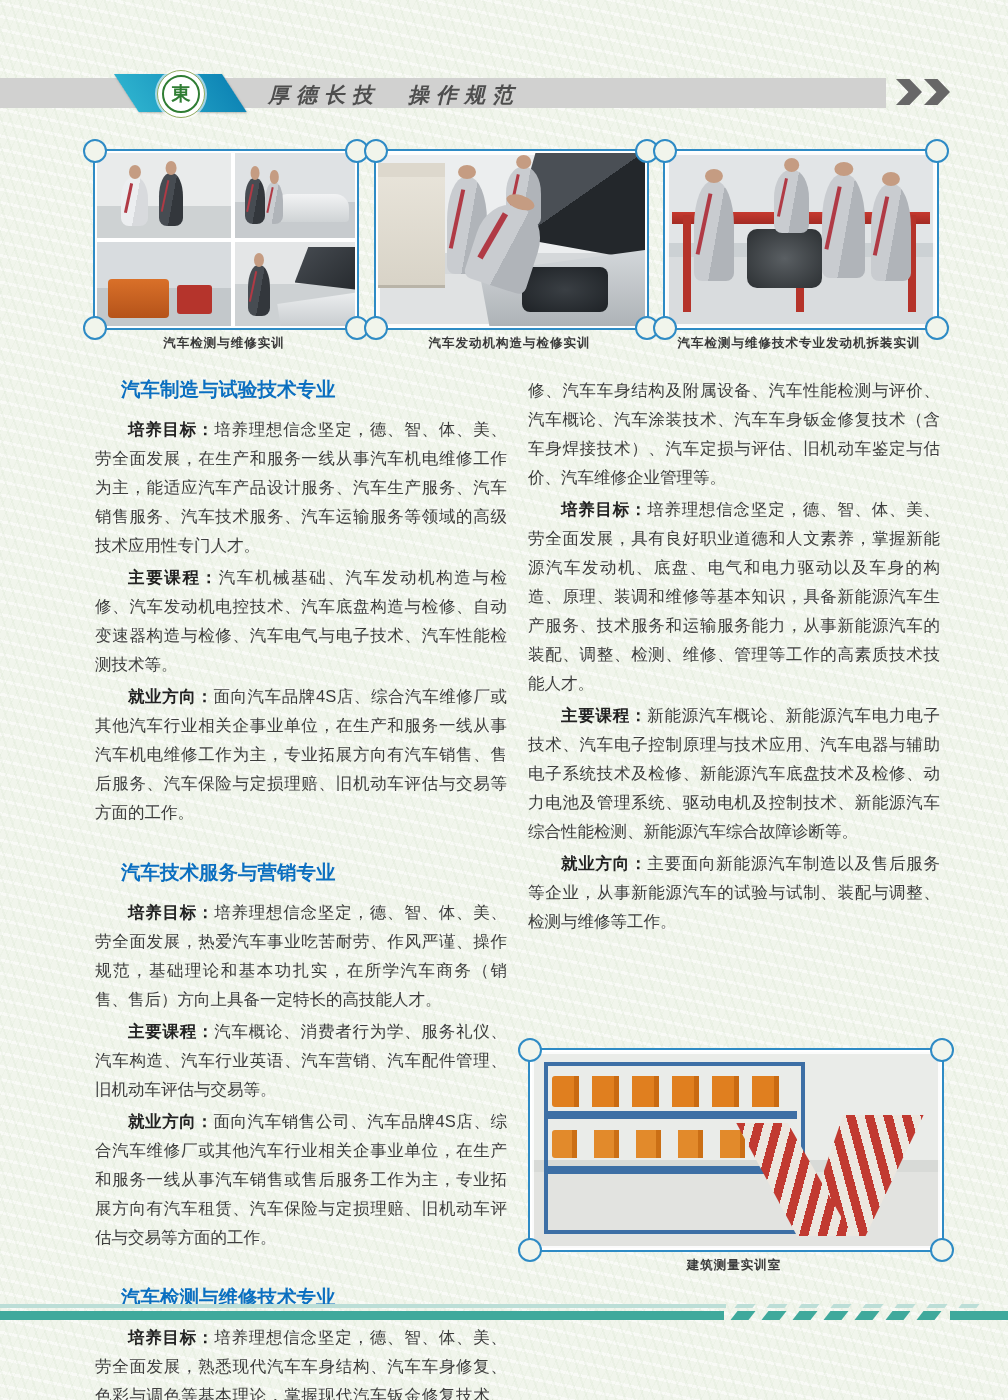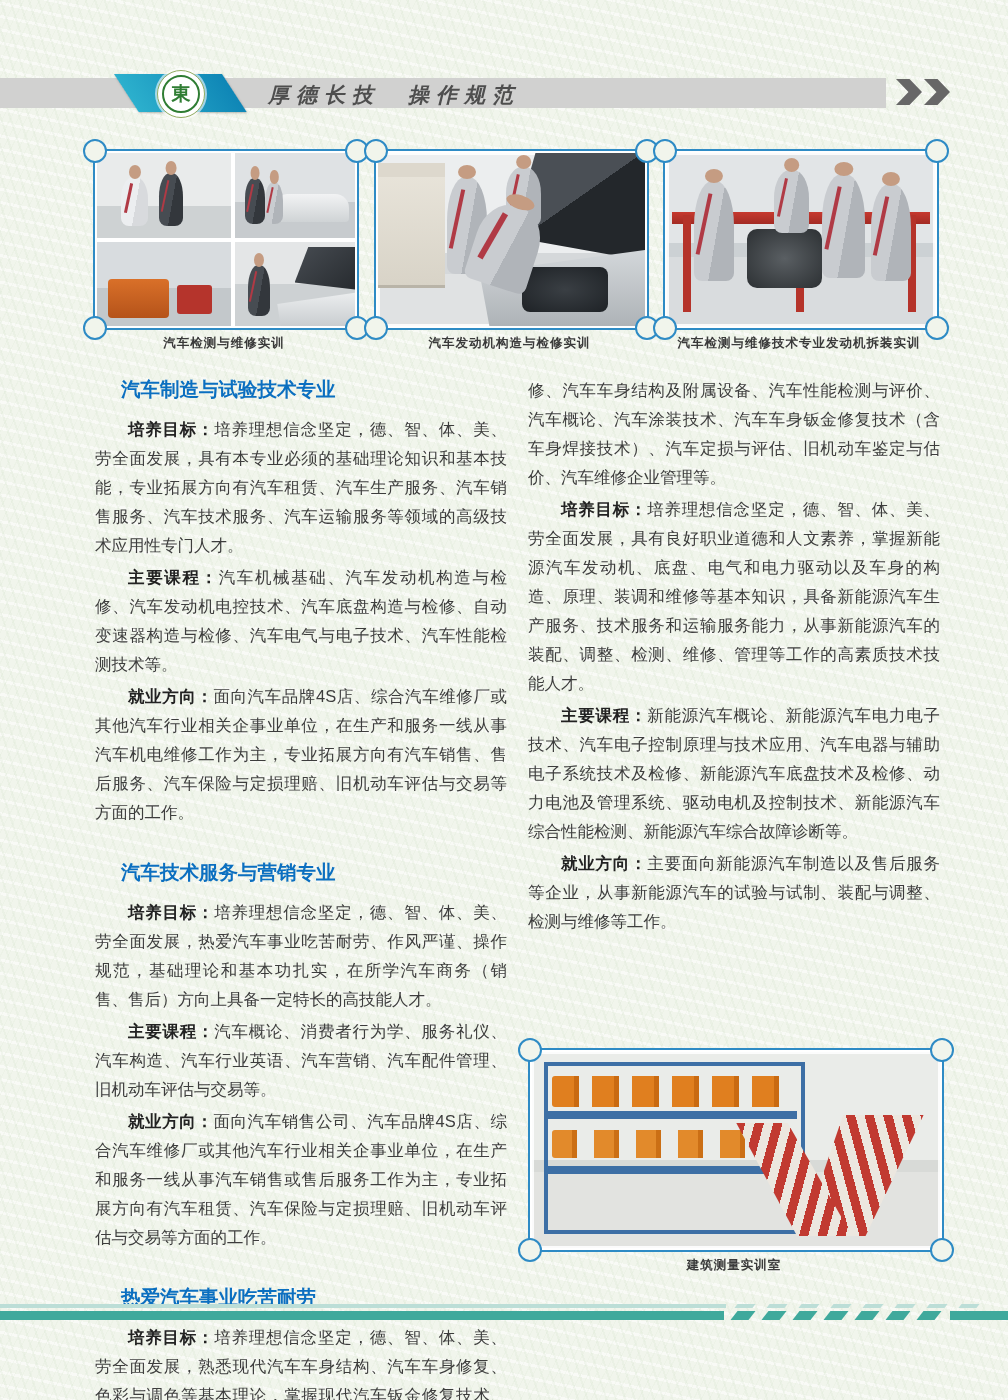--- a/index.html
+++ b/index.html
@@ -158,30 +158,30 @@
       <div class="pc tl"></div>
       <div class="pc tr"></div>
       <div class="pc bl"></div>
       <div class="pc br"></div>
     </div>
     <div class="caption" style="top:186px;">汽车检测与维修技术专业发动机拆装实训</div>
   </div>
 
   <div class="col col-left">
     <h3 class="first">汽车制造与试验技术专业</h3>
-    <p><b class="plabel">培养目标：</b><span>培养理想信念坚定，德、智、体、美、劳全面发展，具有本专业必须的基础理论知识和基本技能，专业拓展方向有汽车租赁、汽车生产服务、汽车销售服务、汽车技术服务、汽车运输服务等领域的高级技术应用性专门人才。</span></p>
+    <p><b class="plabel">培养目标：</b><span>培养理想信念坚定，德、智、体、美、劳全面发展，在生产和服务一线从事汽车机电维修工作为主，能适应汽车产品设计服务、汽车生产服务、汽车销售服务、汽车技术服务、汽车运输服务等领域的高级技术应用性专门人才。</span></p>
     <p><b class="plabel">主要课程：</b><span>汽车机械基础、汽车发动机构造与检修、汽车发动机电控技术、汽车底盘构造与检修、自动变速器构造与检修、汽车电气与电子技术、汽车性能检测技术等。</span></p>
     <p><b class="plabel">就业方向：</b><span>面向汽车品牌4S店、综合汽车维修厂或其他汽车行业相关企事业单位，在生产和服务一线从事汽车机电维修工作为主，专业拓展方向有汽车销售、售后服务、汽车保险与定损理赔、旧机动车评估与交易等方面的工作。</span></p>
 
     <h3>汽车技术服务与营销专业</h3>
     <p><b class="plabel">培养目标：</b><span>培养理想信念坚定，德、智、体、美、劳全面发展，热爱汽车事业吃苦耐劳、作风严谨、操作规范，基础理论和基本功扎实，在所学汽车商务（销售、售后）方向上具备一定特长的高技能人才。</span></p>
     <p><b class="plabel">主要课程：</b><span>汽车概论、消费者行为学、服务礼仪、汽车构造、汽车行业英语、汽车营销、汽车配件管理、旧机动车评估与交易等。</span></p>
     <p><b class="plabel">就业方向：</b><span>面向汽车销售公司、汽车品牌4S店、综合汽车维修厂或其他汽车行业相关企事业单位，在生产和服务一线从事汽车销售或售后服务工作为主，专业拓展方向有汽车租赁、汽车保险与定损理赔、旧机动车评估与交易等方面的工作。</span></p>
 
-    <h3>热爱汽车事业吃苦耐劳</h3>
+    <h3>汽车检测与维修技术专业</h3>
     <p><b class="plabel">培养目标：</b><span>培养理想信念坚定，德、智、体、美、劳全面发展，熟悉现代汽车车身结构、汽车车身修复、色彩与调色等基本理论，掌握现代汽车钣金修复技术、汽车涂装技术和调色技术，具备汽车维修技术服务和技术管理能力以及现代汽车产业文化素养的技术技能人才。</span></p>
 
   </div>
 
   <div class="col col-right">
     <p class="noindent">修、汽车车身结构及附属设备、汽车性能检测与评价、汽车概论、汽车涂装技术、汽车车身钣金修复技术（含车身焊接技术）、汽车定损与评估、旧机动车鉴定与估价、汽车维修企业管理等。</p>
 
     <p><b class="plabel">培养目标：</b><span>培养理想信念坚定，德、智、体、美、劳全面发展，具有良好职业道德和人文素养，掌握新能源汽车发动机、底盘、电气和电力驱动以及车身的构造、原理、装调和维修等基本知识，具备新能源汽车生产服务、技术服务和运输服务能力，从事新能源汽车的装配、调整、检测、维修、管理等工作的高素质技术技能人才。</span></p>
     <p><b class="plabel">主要课程：</b><span>新能源汽车概论、新能源汽车电力电子技术、汽车电子控制原理与技术应用、汽车电器与辅助电子系统技术及检修、新能源汽车底盘技术及检修、动力电池及管理系统、驱动电机及控制技术、新能源汽车综合性能检测、新能源汽车综合故障诊断等。</span></p>
     <p><b class="plabel">就业方向：</b><span>主要面向新能源汽车制造以及售后服务等企业，从事新能源汽车的试验与试制、装配与调整、检测与维修等工作。</span></p>

